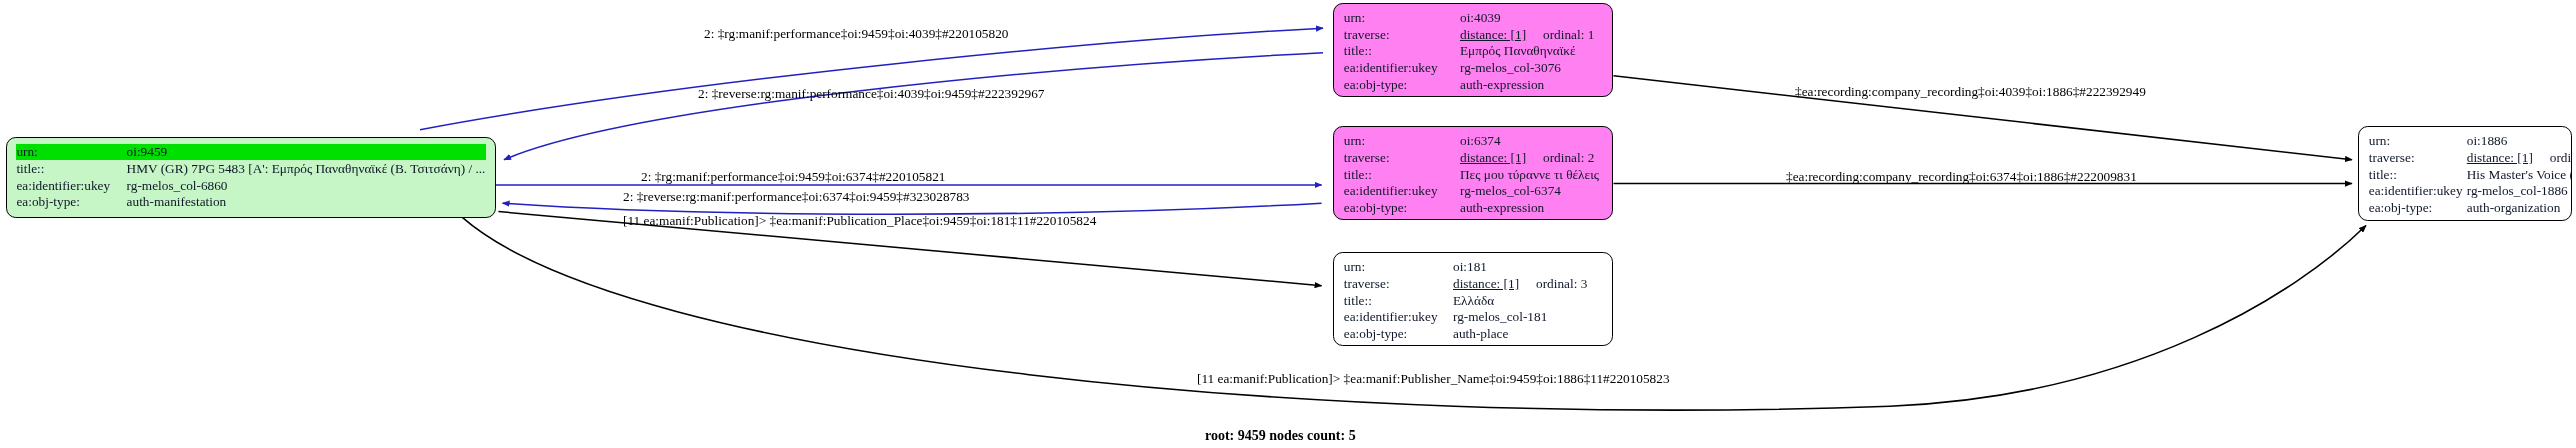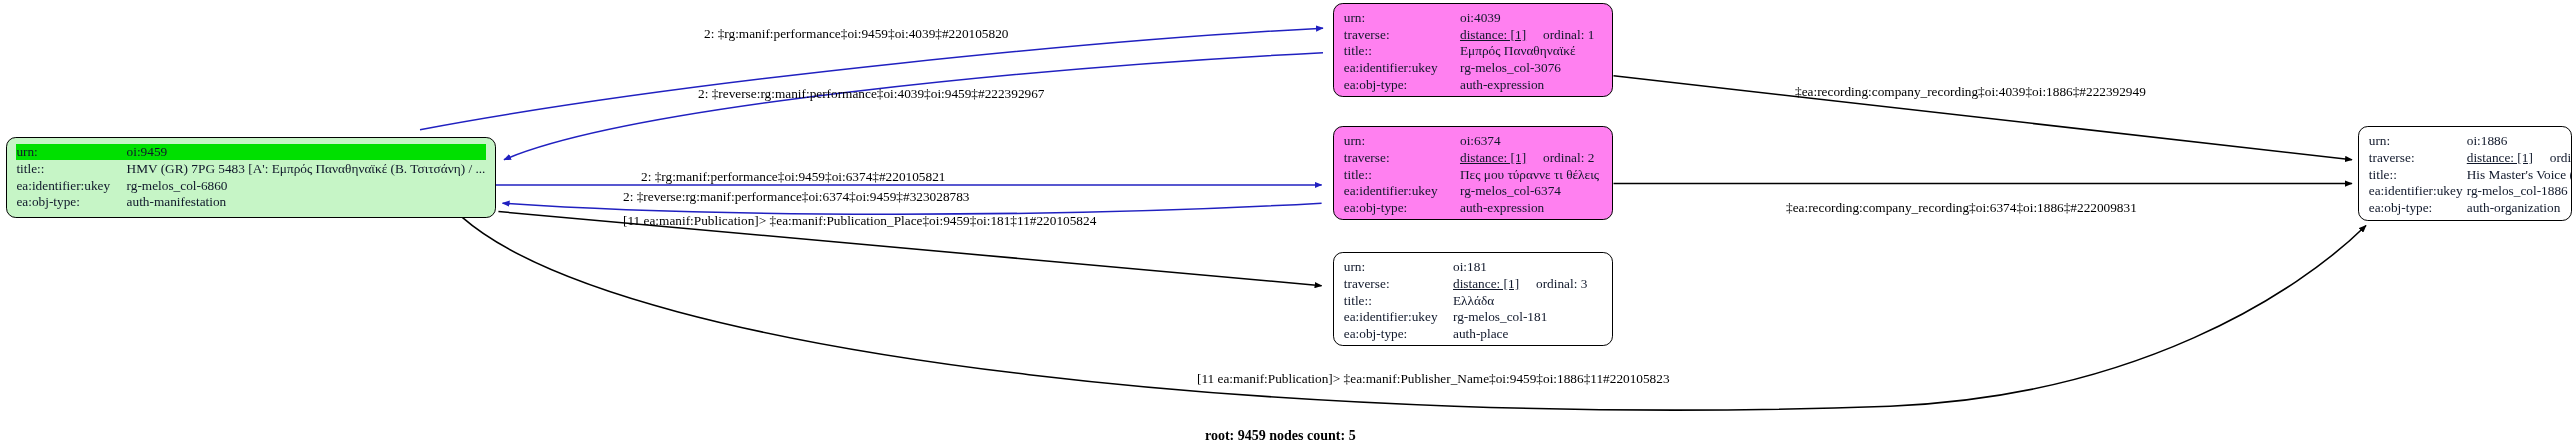--- a/index.html
+++ b/index.html
@@ -237,20 +237,20 @@
   <div class="edge-label" style="left:698px; top:87px;">2: ‡reverse:rg:manif:performance‡oi:4039‡oi:9459‡#222392967</div>
 
   <div class="edge-label" style="left:641px; top:170px;">2: ‡rg:manif:performance‡oi:9459‡oi:6374‡#220105821</div>
 
   <div class="edge-label" style="left:623px; top:190px;">2: ‡reverse:rg:manif:performance‡oi:6374‡oi:9459‡#323028783</div>
 
   <div class="edge-label" style="left:587px; top:214px;margin-left:36px;">[11 ea:manif:Publication]&gt; ‡ea:manif:Publication_Place‡oi:9459‡oi:181‡11#220105824</div>
 
   <div class="edge-label" style="left:1787px; top:85px;margin-left:8px;">‡ea:recording:company_recording‡oi:4039‡oi:1886‡#222392949</div>
 
-  <div class="edge-label" style="left:1786px; top:170px;margin-top:31px;">‡ea:recording:company_recording‡oi:6374‡oi:1886‡#222009831</div>
+  <div class="edge-label" style="left:1786px; top:170px;">‡ea:recording:company_recording‡oi:6374‡oi:1886‡#222009831</div>
 
   <div class="edge-label" style="left:1197px; top:372px;">[11 ea:manif:Publication]&gt; ‡ea:manif:Publisher_Name‡oi:9459‡oi:1886‡11#220105823</div>
 
   <div class="footer-label" style="left:1205px; top:428px;">root: 9459 nodes count: 5</div>
 
 </div>
 
 
 </body></html>

